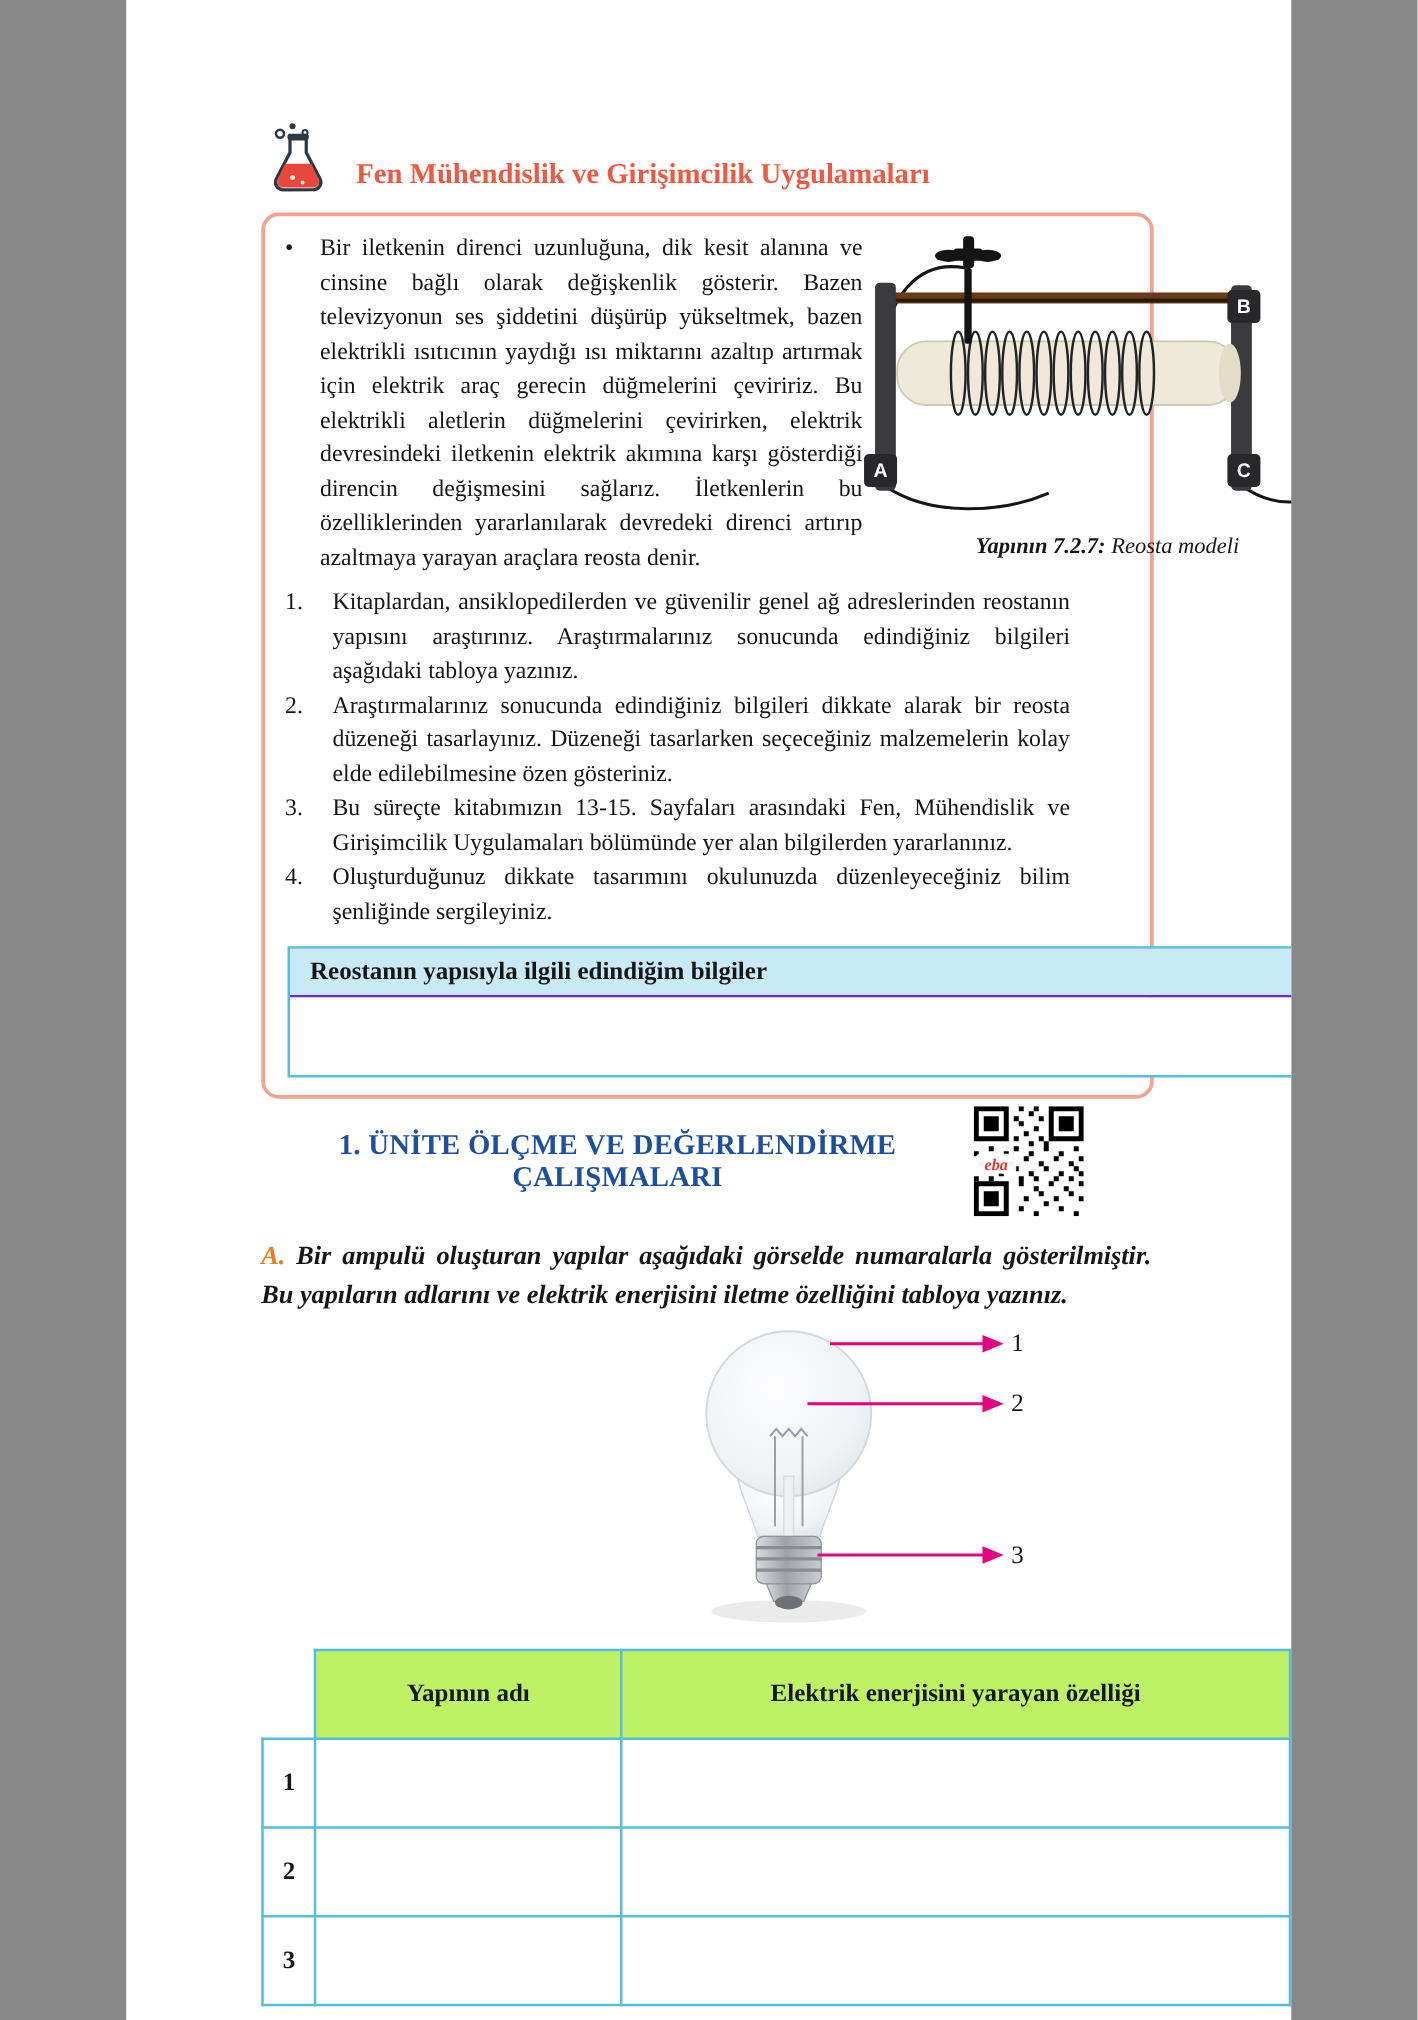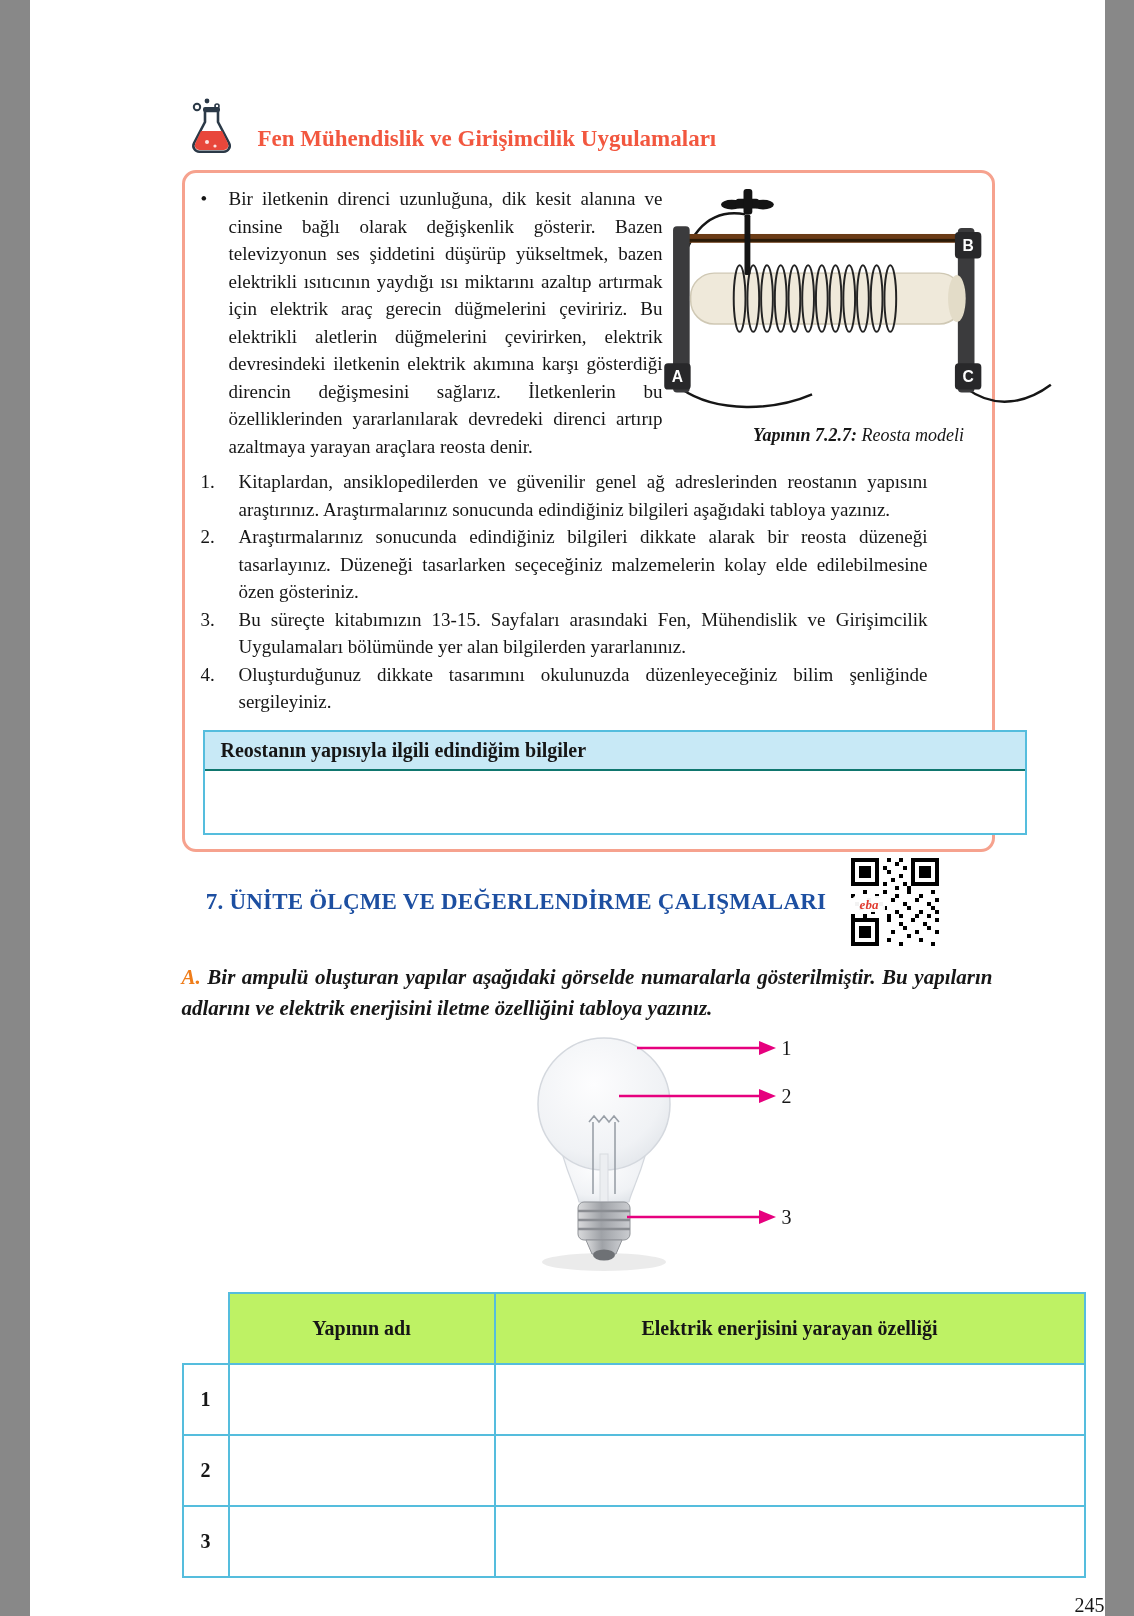--- a/index.html
+++ b/index.html
@@ -1,21 +1,20 @@
 <!DOCTYPE html>
 <html><head>
 <meta charset="utf-8">
 <style>
   * { margin:0; padding:0; box-sizing:border-box; }
   body { background:#888; }
   .page {
-    width:1075px; height:1616px; position:relative; margin:0 auto;
+    width:932px; height:1616px; position:relative; margin:0 auto;
     background:#ffffff; font-family:"Liberation Serif", serif; color:#161616;
     overflow:hidden;
-    padding-left:44px;
   }
 
   
   .header-row { display:flex; align-items:flex-end; gap:14px; padding:96px 0 0 106px; }
   .flask-wrap { width:64px; height:64px; flex:none; }
   .header-title { color:#f2573f; font-weight:bold; font-size:23px; padding-bottom:8px; }
 
   
   .activity-box {
     margin:10px 110px 0 108px;
@@ -29,21 +28,21 @@
   .figure-col { flex:1; text-align:center; padding-top:2px; }
   .fig-caption { margin-top:4px; font-size:18px; font-style:italic; }
   .fig-caption .cap-b { font-weight:bold; }
 
   .num-list { margin-top:8px; font-size:19px; line-height:27.5px; }
   .num-item { display:flex; }
   .num-item .n { width:38px; flex:none; }
   .num-item .t { flex:1; text-align:justify; padding-right:48px; }
 
   .notes-box { margin:14px 4px 0 2px; width:824px; border:2px solid #55bddd; }
-  .notes-head { background:#c8e9f6; padding:7px 16px; font-weight:bold; font-size:20px; border-bottom:2px solid #0f766e; }
+  .notes-head { background:#c8e9f6; padding:7px 16px; font-weight:bold; font-size:20px; border-bottom:2px solid #6d28d9; }
   .notes-body { height:62px; background:#fff; }
 
   
   .section-row { display:flex; align-items:center; margin:4px 108px 0 108px; height:92px; }
   .section-title { flex:1; text-align:center; color:#1d4fa1; font-weight:bold; font-size:23px; letter-spacing:0.2px; }
   .qr-wrap { width:88px; height:88px; flex:none; margin-right:58px; position:relative; }
 
   
   .question-a { margin:14px 112px 0 108px; font-size:21px; font-weight:bold; line-height:31px; text-align:justify;font-style:italic; }
   .qa-label { color:#ef7d1a; }
@@ -166,21 +165,21 @@
       </div>
     </div>
 
     <div class="notes-box">
       <div class="notes-head">Reostanın yapısıyla ilgili edindiğim bilgiler</div>
       <div class="notes-body"></div>
     </div>
   </div>
 
   <div class="section-row">
-    <div class="section-title">7. ÜNİTE ÖLÇME VE DEĞERLENDİRME ÇALIŞMALARI</div>
+    <div class="section-title">1. ÜNİTE ÖLÇME VE DEĞERLENDİRME ÇALIŞMALARI</div>
     <div class="qr-wrap">
       <svg viewBox="0 0 88 88" width="88" height="88">
         <rect x="0" y="0" width="88" height="88" fill="#ffffff"></rect>
 
         <g>
           <rect x="0" y="0" width="28" height="28" fill="#000"></rect>
             <rect x="4" y="4" width="20" height="20" fill="#fff"></rect>
             <rect x="8" y="8" width="12" height="12" fill="#000"></rect>
           <rect x="60" y="0" width="28" height="28" fill="#000"></rect>
             <rect x="64" y="4" width="20" height="20" fill="#fff"></rect>

